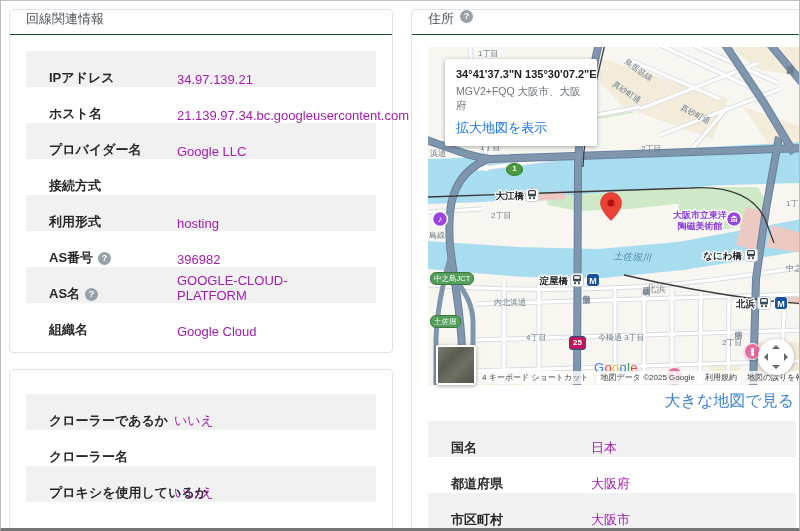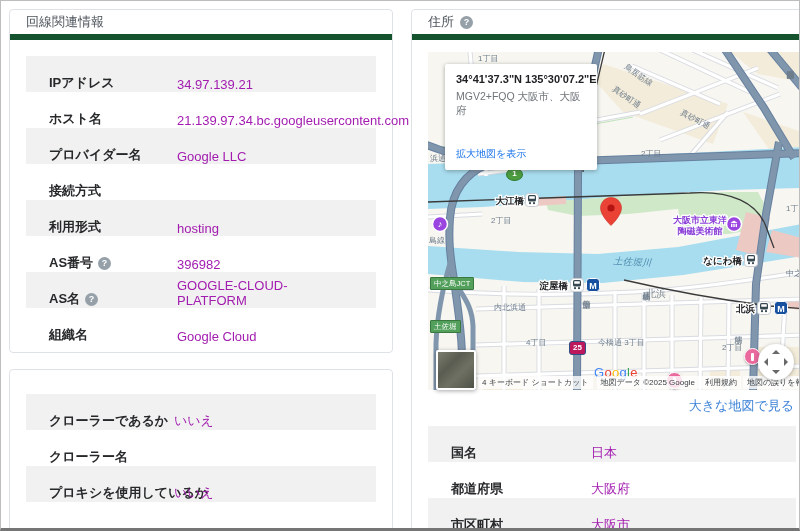--- a/index.html
+++ b/index.html
@@ -3,22 +3,22 @@
 <meta charset="utf-8">
 <style>
   html,body{margin:0;padding:0;background:#e9e9e9;}
   .page{position:relative;width:800px;height:531px;background:#fff;box-sizing:border-box;
     border:1px solid #bdbdbd;border-bottom:3px solid #757575;overflow:hidden;
     font-family:"Liberation Sans","DejaVu Sans",sans-serif;-webkit-font-smoothing:antialiased;}
   .card{position:absolute;background:#fff;border:1px solid #dee2e6;border-radius:4px;box-sizing:border-box;}
   #card-line{left:8px;top:8px;width:384px;height:344px;}
   #card-attack{left:8px;top:368px;width:384px;height:220px;}
   #card-address{left:410px;top:8px;width:398px;height:600px;}
-  .card-header{height:24px;display:flex;align-items:center;gap:6px;padding:0 16px;
-    font-size:13px;color:#4c535a;border-bottom:6px solid #14532d;}
+  .card-header{height:24px;display:flex;gap:6px;padding:0 16px;
+    font-size:13px;color:#4c535a;border-bottom:1px solid #14532d;}
   .card-body{padding:16px 16px 16px 16px;}
   #card-address .card-body{padding:12px 0 0 16px;}
   #card-attack .card-body{padding:24px 16px 16px 16px;}
   .tbl .row{display:flex;align-items:flex-end;min-height:36px;padding:0 23px;font-size:13px;box-sizing:border-box;}
   .tbl .row:nth-child(odd){background:#f1f1f1;}
   .row .lbl{font-weight:bold;color:#26282a;width:128px;flex:none;display:flex;align-items:center;gap:5px;white-space:nowrap;}
   #attack-rows .lbl{width:125px;}
   #addr-rows .lbl{width:140px;}
   .row .val{color:#a21caf;}
   .help{display:inline-block;width:13px;height:13px;border-radius:50%;background:#95a0a9;color:#fff;
@@ -30,23 +30,23 @@
   .st{font-size:8px;fill:#6e7d8b;}
   .stv{font-size:8px;fill:#6e7d8b;writing-mode:vertical-rl;text-orientation:upright;}
   .dist{font-size:10px;fill:#7e8a94;}
   .stn{font-size:9.5px;font-weight:bold;fill:#202124;paint-order:stroke;stroke:#fff;stroke-width:2.5px;}
   .water{font-size:9.5px;font-style:italic;fill:#4e8cae;}
   .poi{font-size:9px;font-weight:bold;fill:#8a3ed8;paint-order:stroke;stroke:#fff;stroke-width:2.5px;text-anchor:middle;}
   .minfo{position:absolute;left:17px;top:12px;width:152px;background:#fff;border-radius:2px;
     box-shadow:0 1px 4px rgba(60,64,67,.45);padding:9px 11px;box-sizing:border-box;z-index:6;}
   .minfo .coords{font-size:11px;font-weight:bold;color:#202124;white-space:nowrap;}
   .minfo .plus{font-size:10.5px;color:#70757a;margin-top:5px;}
-  .minfo a{display:inline-block;font-size:10px;color:#1a73e8;text-decoration:none;margin-top:29px;cursor:pointer;font-family:Liberation Serif, serif;}
+  .minfo a{display:inline-block;font-size:13px;color:#1a73e8;text-decoration:none;margin-top:6px;cursor:pointer;font-family:Liberation Serif, serif;}
   .badge-green{position:absolute;font-size:7.5px;line-height:1.2;color:#fff;background:#52a05b;
-    border:1px solid #39793f;padding:1px 3px;border-radius:1px;z-index:3;white-space:nowrap;}
+    border:1px solid #39793f;padding:1px 3px;border-radius:6px;z-index:3;white-space:nowrap;}
   #badge-jct{left:2px;top:225px;}
   #badge-tosabori{left:2px;top:268px;}
   .shield1{position:absolute;left:78px;top:116px;width:15px;height:11px;background:#4b9b3f;border:1px solid #2e7a2e;
     border-radius:50%;color:#fff;font-size:8px;font-weight:bold;text-align:center;line-height:10px;z-index:3;}
   .shield25{position:absolute;left:141px;top:289px;width:15px;height:12px;background:#be185d;border:1px solid #2e4f86;
     border-radius:3px;color:#fff;font-size:8px;font-weight:bold;text-align:center;line-height:11px;z-index:3;}
   .pan{position:absolute;left:330px;top:292px;width:36px;height:36px;border-radius:50%;background:#fff;
     box-shadow:0 1px 4px rgba(0,0,0,.3);z-index:7;cursor:pointer;}
   .pan i{position:absolute;width:0;height:0;border:4px solid transparent;}
   .pan .up{left:14px;top:6px;border-bottom-color:#696969;border-top-width:0;}
@@ -63,21 +63,21 @@
   #pink2{left:238px;top:320px;}
   .glogo{position:absolute;left:166px;bottom:10px;font-size:13px;font-weight:normal;letter-spacing:.3px;z-index:4;}
   .map-attrib{position:absolute;left:0;bottom:1px;right:0;display:flex;align-items:center;font-size:8px;
     color:#3c4043;z-index:5;white-space:nowrap;}
   .map-attrib .chip{background:rgba(255,255,255,.8);padding:1px 4px;}
   .map-attrib .k{margin-left:50px;}
   .map-attrib .d{margin-left:4px;}
   .map-attrib .t{margin-left:2px;cursor:pointer;}
   .map-attrib .r{margin-left:2px;cursor:pointer;}
   .map-link{width:366px;text-align:right;margin-top:6px;height:18px;}
-  .map-link a{font-size:13px;color:#3c82d6;text-decoration:none;cursor:pointer;margin-top:36px;}
+  .map-link a{font-size:16px;color:#3c82d6;text-decoration:none;cursor:pointer;margin-top:36px;}
   #addr-rows{margin-top:12px;width:368px;}
 </style>
 </head>
 <body>
 
 <div class="page">
 
   <section class="card" id="card-line">
     <header class="card-header">
       <span>回線関連情報</span>

